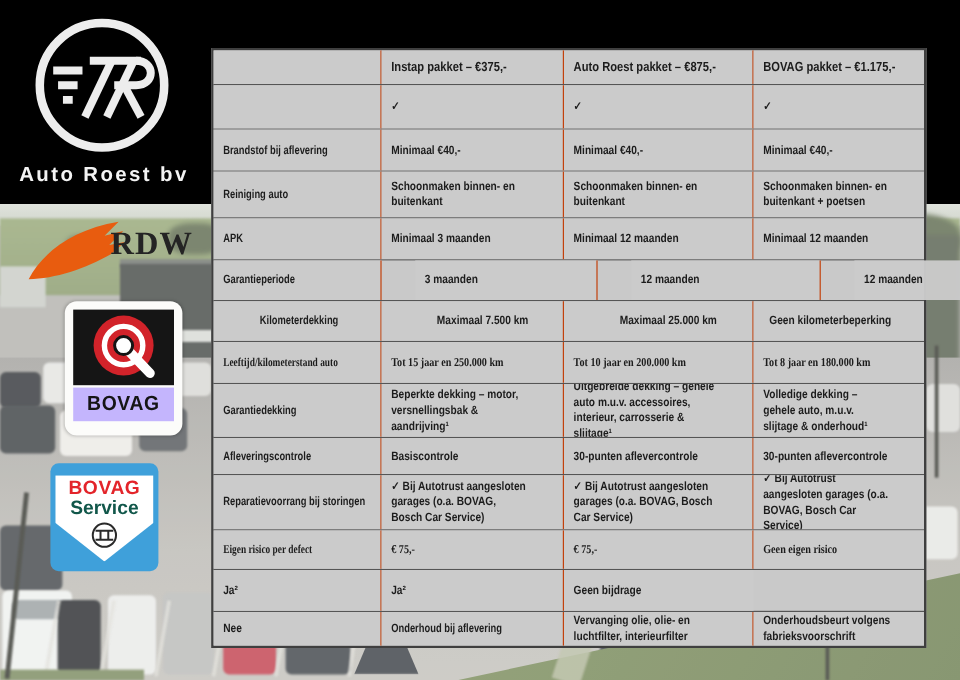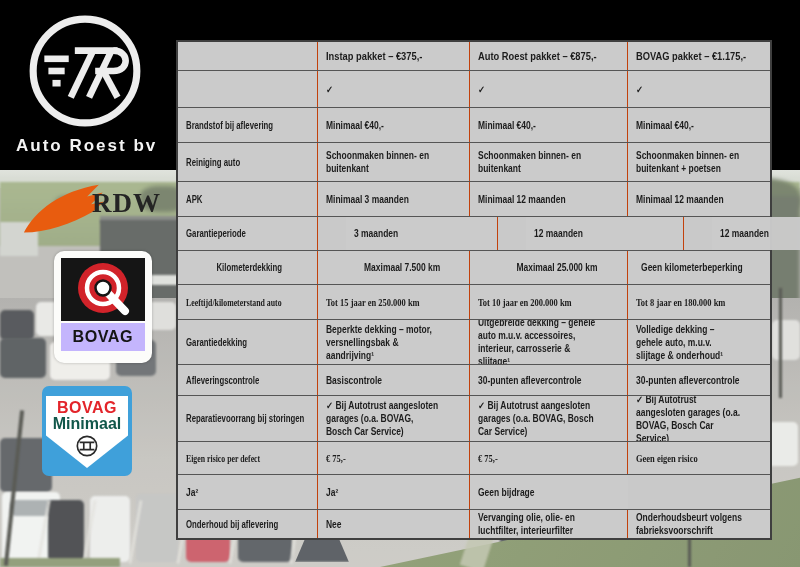--- a/index.html
+++ b/index.html
@@ -164,21 +164,21 @@
       </svg>
     </div>
     <div class="yel">
       <span>BOVAG</span>
     </div>
   </div>
 
   <div id="logo-bosch">
     <div class="shield">
       <div class="l1">BOVAG</div>
-      <div class="l2">Minimaal</div>
+      <div class="l2">Service</div>
       <svg width="24" height="24" viewBox="0 0 26 26" style="margin-top:1px;">
         <circle cx="13" cy="13" r="10.5" fill="none" stroke="#2a2a2a" stroke-width="1.8"></circle>
         <path d="M5 9 H21 M5 17 H21 M9.5 9 V17 M16.5 9 V17" fill="none" stroke="#2a2a2a" stroke-width="1.8"></path>
       </svg>
     </div>
   </div>
 
   <div id="pkt">
     <div class="row" style="height:28px;">
       <div class="cell hdr">
@@ -353,27 +353,27 @@
           <span>Ja²</span>
         </div>
       <div class="cell">
           <span>Ja²</span>
         </div>
       <div class="cell">
           <span>Geen bijdrage</span>
         </div>
     </div>
     <div class="row" style="height:28px;">
+      <div class="cell">
+          <span>Nee</span>
+        </div>
       <div class="cell lbl">
           <span>Onderhoud bij aflevering</span>
         </div>
       <div class="cell">
-          <span>Nee</span>
-        </div>
-      <div class="cell">
           <span>Vervanging olie, olie- en luchtfilter, interieurfilter</span>
         </div>
       <div class="cell">
           <span>Onderhoudsbeurt volgens fabrieksvoorschrift</span>
         </div>
     </div>
   </div>
 
 </div>
 

